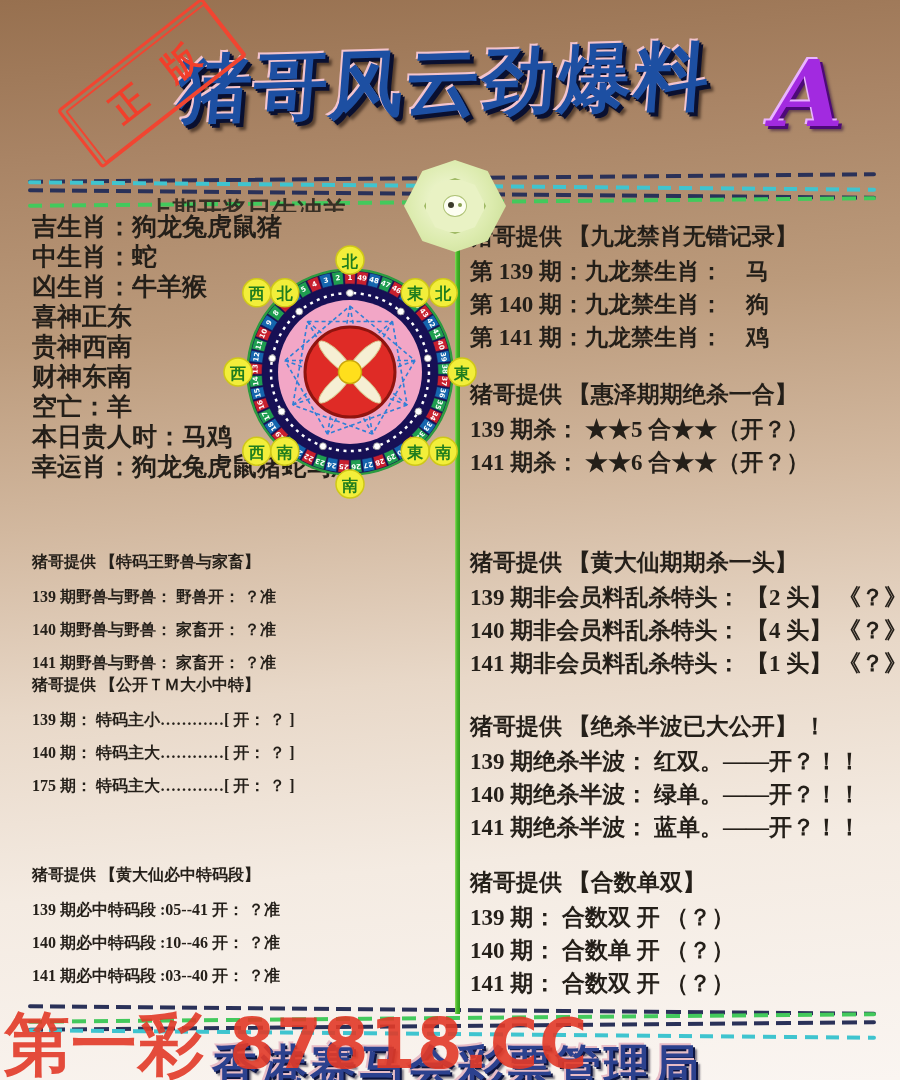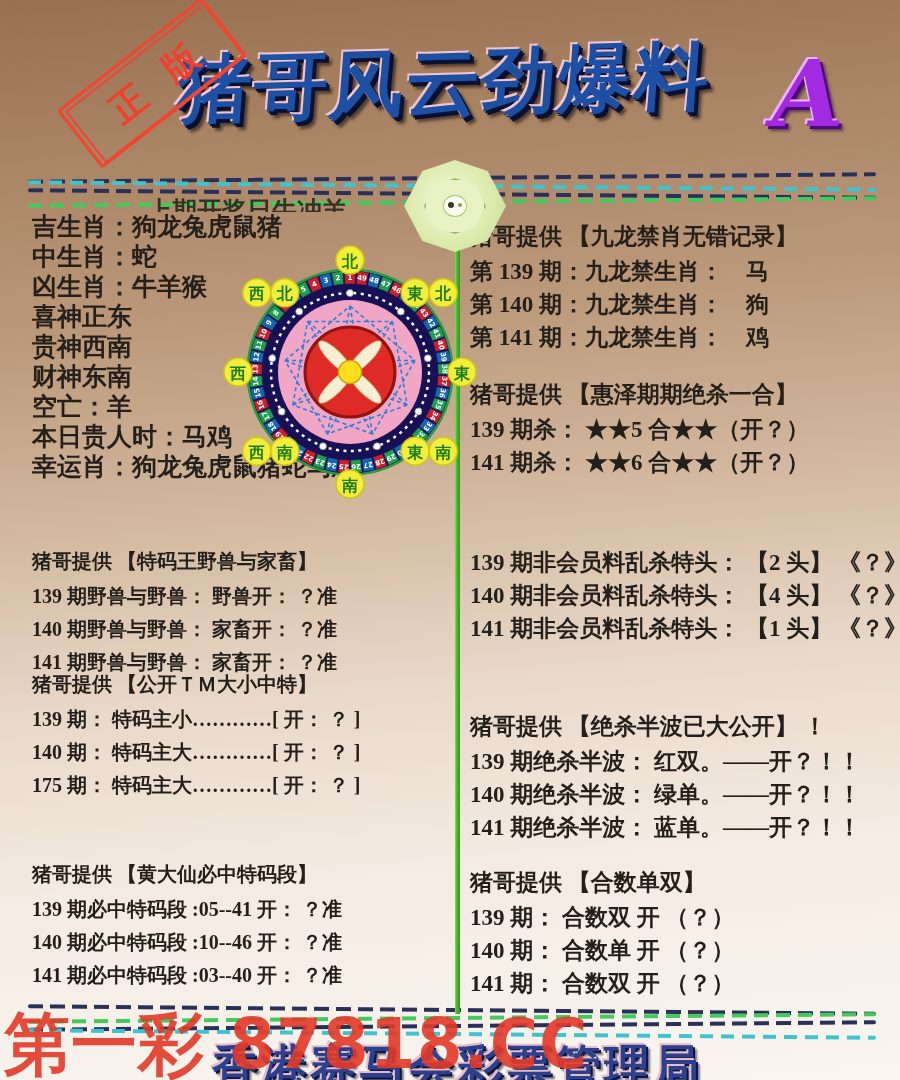--- a/index.html
+++ b/index.html
@@ -39,21 +39,21 @@
   .medallion-core i{position:absolute;width:6px;height:6px;border-radius:50%;background:#3a3a28;left:4px;top:6px;}
   .medallion-core b{position:absolute;width:4px;height:4px;border-radius:50%;background:#8aa050;right:4px;top:7px;}
   .divider{position:absolute;left:455px;top:248px;width:5px;height:766px;z-index:2;
     background:linear-gradient(90deg,#8fdc60,#45b629 40%,#2f9a1c);}
   
   .info{position:absolute;left:32px;top:196px;width:430px;z-index:2;font-weight:bold;font-size:25px;line-height:30px;white-space:nowrap;}
   .info .clip{height:16px;overflow:hidden;opacity:.85;text-align:center;}
   
   .wheel{position:absolute;left:222px;top:244px;width:256px;height:256px;z-index:3;}
   
-  .sec{position:absolute;width:425px;z-index:2;font-weight:bold;font-size:20px;line-height:33px;white-space:nowrap;}
+  .sec{position:absolute;width:425px;z-index:2;font-weight:bold;font-size:16px;line-height:33px;white-space:nowrap;}
   .sec .hd{margin-bottom:2px;}
   .sec-l{left:32px;} .sec-r{left:470px;width:420px;font-size:23px;}
   
   .agency{position:absolute;left:212px;top:1036px;z-index:2;font-family:"DejaVu Sans","Liberation Sans",sans-serif;
     font-size:46px;font-weight:900;letter-spacing:3px;color:#2c418e;
     text-shadow:-2px -2px 0 #e7bcc6,2px 2px 0 #0d1540,4px 4px 2px rgba(10,5,30,.5);white-space:nowrap;}
   .watermark{position:absolute;left:4px;top:1000px;z-index:6;font-family:"DejaVu Sans","Liberation Sans",sans-serif;
     font-size:66px;font-weight:900;color:#e23a28;opacity:.9;letter-spacing:1px;white-space:nowrap;transform:scaleY(1.04);}
 </style>
 </head>
@@ -294,20 +294,21 @@
     <div>第 139 期：九龙禁生肖：　马</div>
     <div>第 140 期：九龙禁生肖：　狗</div>
     <div>第 141 期：九龙禁生肖：　鸡</div>
   </div>
   <div class="sec sec-r" style="top:378px">
     <div class="hd">猪哥提供 【惠泽期期绝杀一合】</div>
     <div>139 期杀： ★★5 合★★（开？）</div>
     <div>141 期杀： ★★6 合★★（开？）</div>
   </div>
   <div class="sec sec-r" style="top:546px">
+    <div class="hd">猪哥提供 【黄大仙期期杀一头】</div>
     <div>139 期非会员料乱杀特头： 【2 头】 《？》</div>
     <div>140 期非会员料乱杀特头： 【4 头】 《？》</div>
     <div>141 期非会员料乱杀特头： 【1 头】 《？》</div>
   </div>
   <div class="sec sec-r" style="top:710px">
     <div class="hd">猪哥提供 【绝杀半波已大公开】 ！</div>
     <div>139 期绝杀半波： 红双。——开？！！</div>
     <div>140 期绝杀半波： 绿单。——开？！！</div>
     <div>141 期绝杀半波： 蓝单。——开？！！</div>
   </div>

